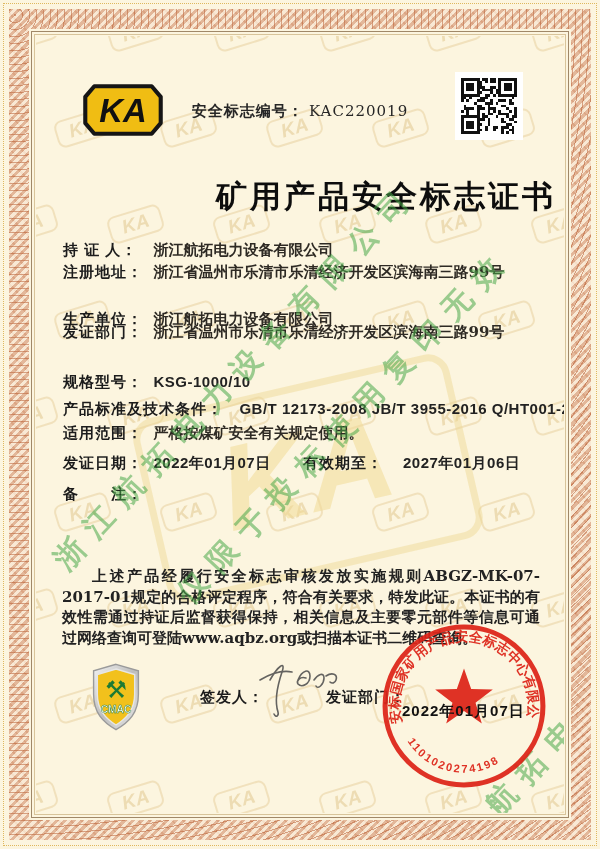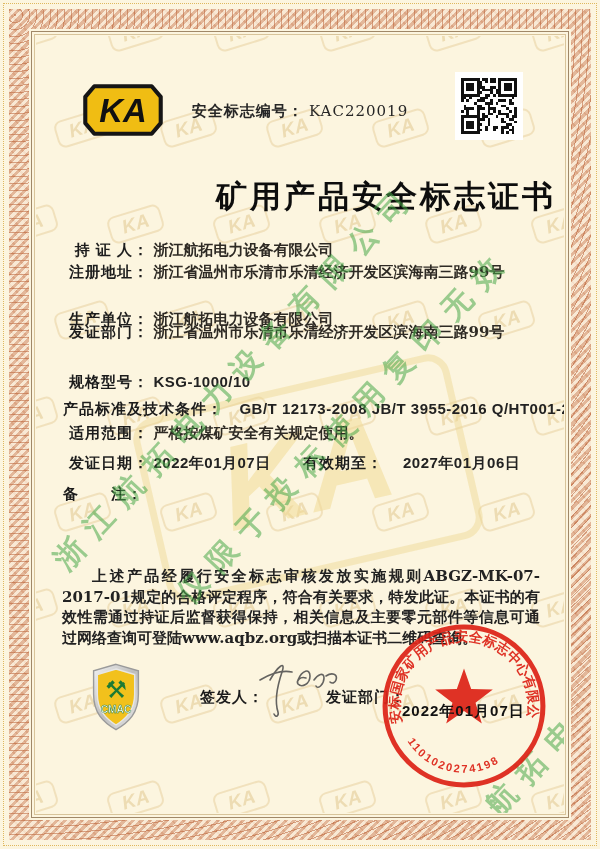--- a/index.html
+++ b/index.html
@@ -96,21 +96,21 @@
     display:inline-block;
     font:700 15px "Liberation Sans",sans-serif;color:#1c1c1c;
     letter-spacing:1px;vertical-align:top;
   }
   .fvalue{
     display:inline-block;
     font:700 15px "DejaVu Serif",serif;color:#2e2a24;
     letter-spacing:0px;vertical-align:top;
   }
   .fvalue.mono{font:700 15px "Liberation Sans",sans-serif;letter-spacing:0.5px;color:#222;}
-  .w80{width:86px;text-align:right;}
+  .w80{width:86px;}
   .r1{top:205px}.r2{top:227px}.r3{top:274px}.r4{top:287px}
   .r5{top:313px}.r6{top:337px}.r7{top:364px}.r8{top:388px}
   .r9{top:418px}.r10{top:449px}
   .mid-label{position:absolute;left:240px;}
   .mid-value{position:absolute;left:340px;}
 
   
   .statement{
     position:absolute;left:26px;right:24px;top:530px;z-index:3;
     font:700 15px "DejaVu Serif",serif;color:#222;

